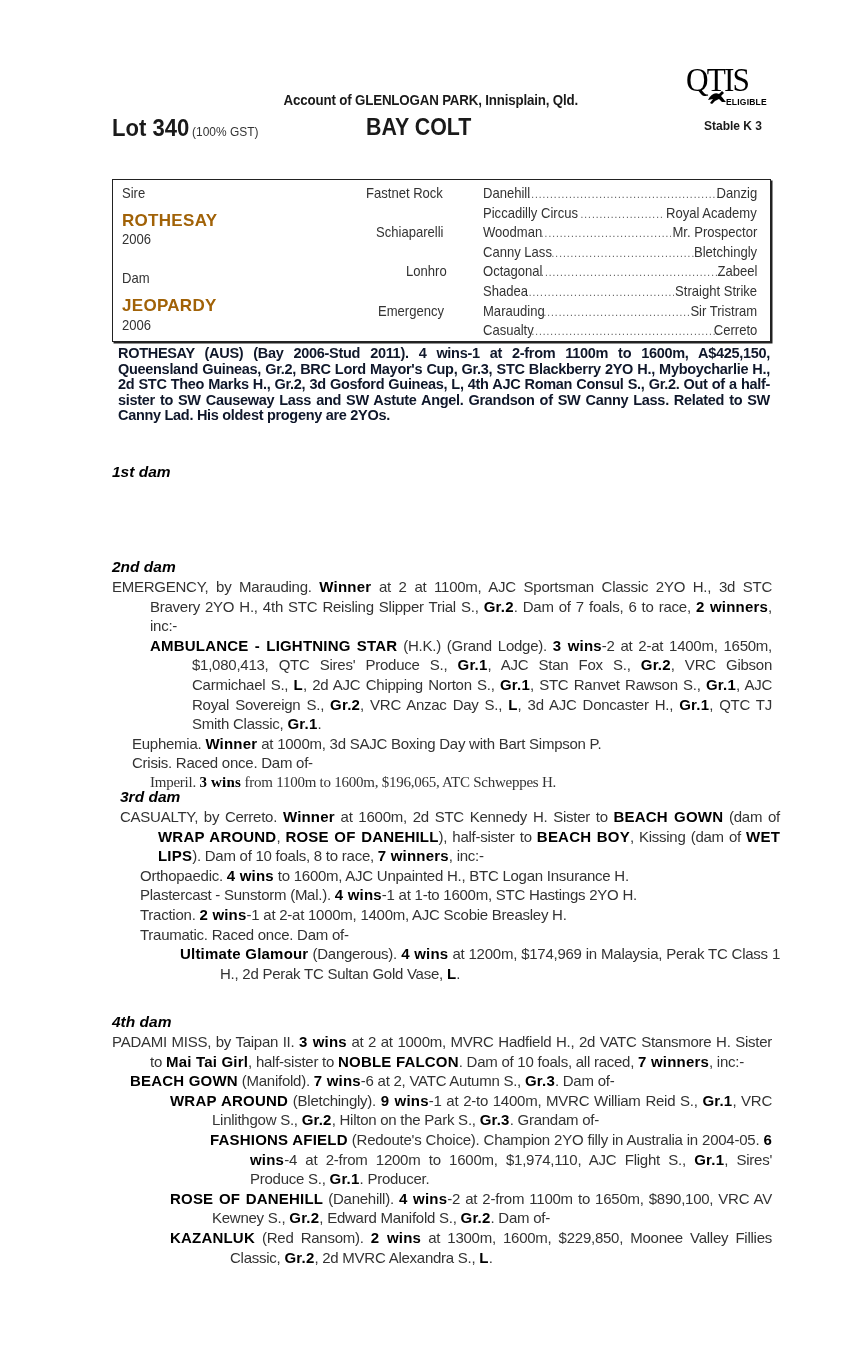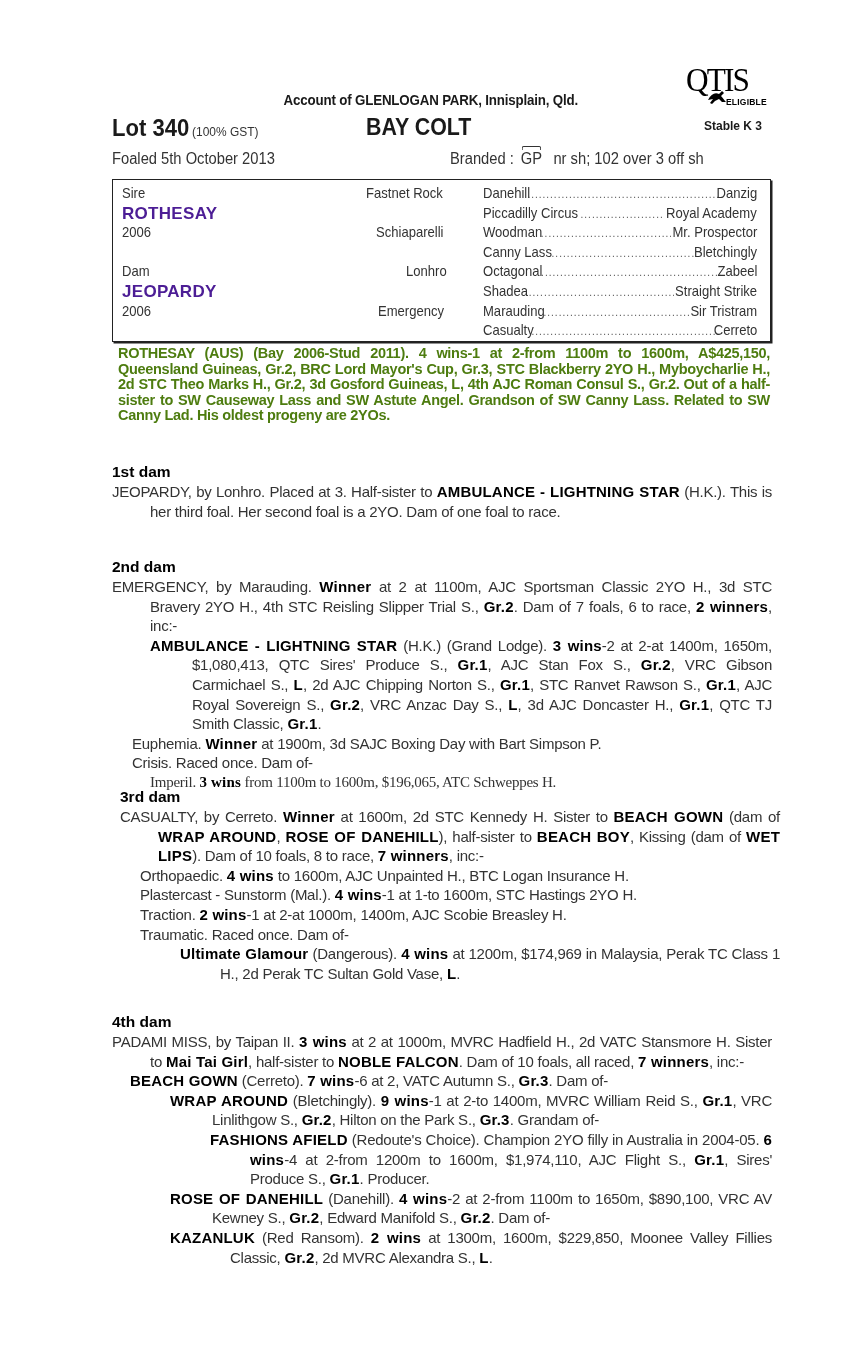--- a/index.html
+++ b/index.html
@@ -62,37 +62,37 @@
   
   .pedigree {
     position: absolute; left: 112px; top: 179px; width: 659px; height: 163px;
     border: 1.5px solid #222; box-shadow: 1.5px 1.5px 0 #222;
     font-size: 14.5px; color: #333;
   }
   .ped-col1 { position: absolute; left: 9px; top: 4px; width: 170px; }
   .ped-col2 { position: absolute; left: 188px; top: 4px; width: 150px; text-align: right; }
   .ped-col3 { position: absolute; left: 338px; top: 4px; width: 306px; }
   .ped-row { height: 19.6px; line-height: 19.6px; white-space: nowrap; }
-  .ped-row.big { font-weight: bold; font-size: 17px; color: #4c1d95; font-family: "Liberation Sans", sans-serif; letter-spacing: 0.3px; }
+  .ped-row.big { font-weight: bold; font-size: 17px; color: #a16207; font-family: "Liberation Sans", sans-serif; letter-spacing: 0.3px; margin-top: 7px; }
   .ped-row .cond { display: inline-block; transform: scaleX(0.9); transform-origin: left; }
   .gd-row { display: flex; align-items: baseline; height: 19.6px; line-height: 19.6px; white-space: nowrap; margin-left: 32px; }
   .gd-left { flex: 0 0 auto; transform: scaleX(0.9); transform-origin: left; margin-right: -8px; }
   .gd-dots { flex: 1 1 auto; overflow: hidden; font-size: 10px; letter-spacing: 1px; color: #555; height: 19.6px; line-height: 21px; }
   .gd-right { flex: 0 0 auto; transform: scaleX(0.9); transform-origin: right; margin-left: -8px; }
 
   
   .sire-text {
     position: absolute; left: 118px; top: 346px; width: 652px;
-    font-weight: bold; font-size: 14.5px; line-height: 15.5px; color: #4d7c0f;
+    font-weight: bold; font-size: 14.5px; line-height: 15.5px; color: #0f172a;
     text-align: justify; text-align-last: left; letter-spacing: -0.3px;
   }
 
   
   .body-text { position: absolute; left: 112px; width: 660px; font-size: 15px; color: #333; }
-  .sec-title { font-weight: bold; font-size: 15.5px; color: #000; height: 20px; line-height: 20px; }
+  .sec-title { font-weight: bold; font-size: 15.5px; color: #000; height: 20px; line-height: 20px; font-style: italic; }
   .para { line-height: 19.6px; text-align: justify; text-align-last: left; letter-spacing: -0.25px; }
   .para b { color: #000; letter-spacing: 0.2px; }
   .p0 { padding-left: 38px; text-indent: -38px; }
   .p1 { padding-left: 38px; text-indent: -18px; }
   .p1h { padding-left: 38px; text-indent: -20px; }
   .p2 { padding-left: 60px; text-indent: -22px; font-family: Liberation Serif, serif; }
   .p2h { padding-left: 80px; text-indent: -42px; }
   .p3 { padding-left: 100px; text-indent: -40px; }
   .p4 { padding-left: 138px; text-indent: -40px; }
   .p5 { padding-left: 118px; text-indent: -60px; }
@@ -119,28 +119,20 @@
   <div class="account">Account of GLENLOGAN PARK, Innisplain, Qld.</div>
 
   <div class="lot-line">
     <div class="lot">
       <span>Lot 340</span><span class="gst">(100% GST)</span>
     </div>
     <div class="colt">BAY COLT</div>
     <div class="stable">Stable K 3</div>
   </div>
 
-  <div class="foaled-line">
-    <div class="foaled">Foaled 5th October 2013</div>
-    <div class="branded">
-      <span>Branded :</span>
-      <span class="brand-mark">GP</span>
-      <span>nr sh; 102 over 3 off sh</span>
-    </div>
-  </div>
 
   <div class="pedigree">
     <div class="ped-col1">
       <div class="ped-row"><span class="cond">Sire</span></div>
       <div class="ped-row big">ROTHESAY</div>
       <div class="ped-row"><span class="cond">2006</span></div>
       <div class="ped-row"></div>
       <div class="ped-row"><span class="cond">Dam</span></div>
       <div class="ped-row big">JEOPARDY</div>
       <div class="ped-row"><span class="cond">2006</span></div>
@@ -197,31 +189,28 @@
           <span class="gd-dots">........................................................................</span>
           <span class="gd-right">Cerreto</span>
         </div>
     </div>
   </div>
 
   <div class="sire-text">ROTHESAY (AUS) (Bay 2006-Stud 2011). 4 wins-1 at 2-from 1100m to 1600m, A$425,150, Queensland Guineas, Gr.2, BRC Lord Mayor's Cup, Gr.3, STC Blackberry 2YO H., Myboycharlie H., 2d STC Theo Marks H., Gr.2, 3d Gosford Guineas, L, 4th AJC Roman Consul S., Gr.2. Out of a half-sister to SW Causeway Lass and SW Astute Angel. Grandson of SW Canny Lass. Related to SW Canny Lad. His oldest progeny are 2YOs.</div>
 
   <div class="body-text sec1">
     <div class="sec-title">1st dam</div>
-    <div>
-        <div class="para p0"><span>JEOPARDY, by Lonhro. Placed at 3. Half-sister to </span><b>AMBULANCE - LIGHTNING STAR</b><span> (H.K.). This is her third foal. Her second foal is a 2YO. Dam of one foal to race.</span></div>
-      </div>
   </div>
 
   <div class="body-text sec2">
     <div class="sec-title">2nd dam</div>
     <div>
         <div class="para p0"><span>EMERGENCY, by Marauding. </span><b>Winner</b><span> at 2 at 1100m, AJC Sportsman Classic 2YO H., 3d STC Bravery 2YO H., 4th STC Reisling Slipper Trial S., </span><b>Gr.2</b><span>. Dam of 7 foals, 6 to race, </span><b>2 winners</b><span>, inc:-</span></div>
         <div class="para p2h"><b>AMBULANCE - LIGHTNING STAR</b><span> (H.K.) (Grand Lodge). </span><b>3 wins</b><span>-2 at 2-at 1400m, 1650m, $1,080,413, QTC Sires' Produce S., </span><b>Gr.1</b><span>, AJC Stan Fox S., </span><b>Gr.2</b><span>, VRC Gibson Carmichael S., </span><b>L</b><span>, 2d AJC Chipping Norton S., </span><b>Gr.1</b><span>, STC Ranvet Rawson S., </span><b>Gr.1</b><span>, AJC Royal Sovereign S., </span><b>Gr.2</b><span>, VRC Anzac Day S., </span><b>L</b><span>, 3d AJC Doncaster H., </span><b>Gr.1</b><span>, QTC TJ Smith Classic, </span><b>Gr.1</b><span>.</span></div>
-        <div class="para p1"><span>Euphemia. </span><b>Winner</b><span> at 1900m, 3d SAJC Boxing Day with Bart Simpson P.</span></div>
+        <div class="para p1"><span>Euphemia. </span><b>Winner</b><span> at 1000m, 3d SAJC Boxing Day with Bart Simpson P.</span></div>
         <div class="para p1"><span>Crisis. Raced once. Dam of-</span></div>
         <div class="para p2"><span>Imperil. </span><b>3 wins</b><span> from 1100m to 1600m, $196,065, ATC Schweppes H.</span></div>
       </div>
   </div>
 
   <div class="body-text sec3">
     <div class="sec-title">3rd dam</div>
     <div>
         <div class="para p0"><span>CASUALTY, by Cerreto. </span><b>Winner</b><span> at 1600m, 2d STC Kennedy H. Sister to </span><b>BEACH GOWN</b><span> (dam of </span><b>WRAP AROUND</b><span>, </span><b>ROSE OF DANEHILL</b><span>), half-sister to </span><b>BEACH BOY</b><span>, Kissing (dam of </span><b>WET LIPS</b><span>). Dam of 10 foals, 8 to race, </span><b>7 winners</b><span>, inc:-</span></div>
         <div class="para p1"><span>Orthopaedic. </span><b>4 wins</b><span> to 1600m, AJC Unpainted H., BTC Logan Insurance H.</span></div>
@@ -229,21 +218,21 @@
         <div class="para p1"><span>Traction. </span><b>2 wins</b><span>-1 at 2-at 1000m, 1400m, AJC Scobie Breasley H.</span></div>
         <div class="para p1"><span>Traumatic. Raced once. Dam of-</span></div>
         <div class="para p3"><b>Ultimate Glamour</b><span> (Dangerous). </span><b>4 wins</b><span> at 1200m, $174,969 in Malaysia, Perak TC Class 1 H., 2d Perak TC Sultan Gold Vase, </span><b>L</b><span>.</span></div>
       </div>
   </div>
 
   <div class="body-text sec4">
     <div class="sec-title">4th dam</div>
     <div>
         <div class="para p0"><span>PADAMI MISS, by Taipan II. </span><b>3 wins</b><span> at 2 at 1000m, MVRC Hadfield H., 2d VATC Stansmore H. Sister to </span><b>Mai Tai Girl</b><span>, half-sister to </span><b>NOBLE FALCON</b><span>. Dam of 10 foals, all raced, </span><b>7 winners</b><span>, inc:-</span></div>
-        <div class="para p1h"><b>BEACH GOWN</b><span> (Cerreto). </span><b>7 wins</b><span>-6 at 2, VATC Autumn S., </span><b>Gr.3</b><span>. Dam of-</span></div>
+        <div class="para p1h"><b>BEACH GOWN</b><span> (Manifold). </span><b>7 wins</b><span>-6 at 2, VATC Autumn S., </span><b>Gr.3</b><span>. Dam of-</span></div>
         <div class="para p6"><b>WRAP AROUND</b><span> (Bletchingly). </span><b>9 wins</b><span>-1 at 2-to 1400m, MVRC William Reid S., </span><b>Gr.1</b><span>, VRC Linlithgow S., </span><b>Gr.2</b><span>, Hilton on the Park S., </span><b>Gr.3</b><span>. Grandam of-</span></div>
         <div class="para p4"><b>FASHIONS AFIELD</b><span> (Redoute's Choice). Champion 2YO filly in Australia in 2004-05. </span><b>6 wins</b><span>-4 at 2-from 1200m to 1600m, $1,974,110, AJC Flight S., </span><b>Gr.1</b><span>, Sires' Produce S., </span><b>Gr.1</b><span>. Producer.</span></div>
         <div class="para p6"><b>ROSE OF DANEHILL</b><span> (Danehill). </span><b>4 wins</b><span>-2 at 2-from 1100m to 1650m, $890,100, VRC AV Kewney S., </span><b>Gr.2</b><span>, Edward Manifold S., </span><b>Gr.2</b><span>. Dam of-</span></div>
         <div class="para p5"><b>KAZANLUK</b><span> (Red Ransom). </span><b>2 wins</b><span> at 1300m, 1600m, $229,850, Moonee Valley Fillies Classic, </span><b>Gr.2</b><span>, 2d MVRC Alexandra S., </span><b>L</b><span>.</span></div>
       </div>
   </div>
 
 </div>
 
 </body></html>

